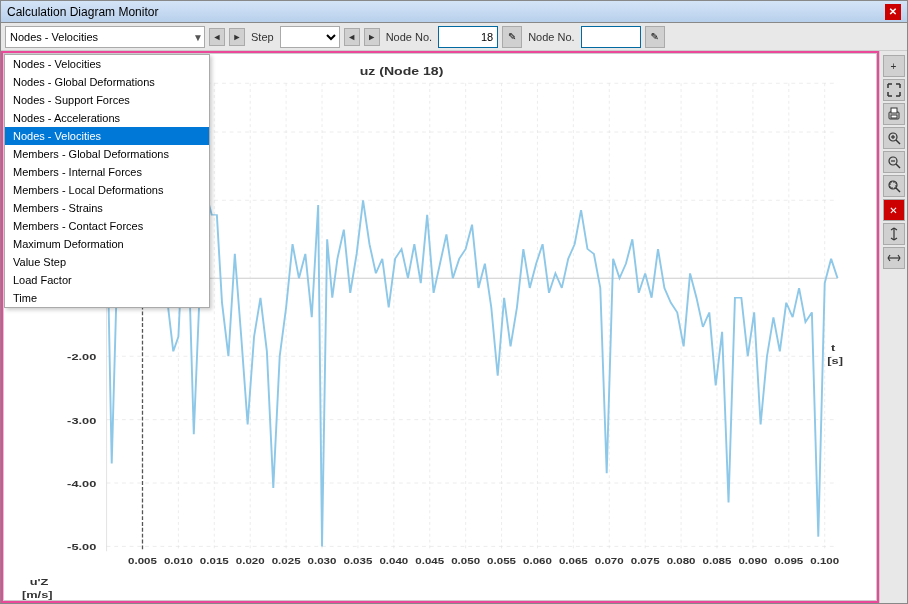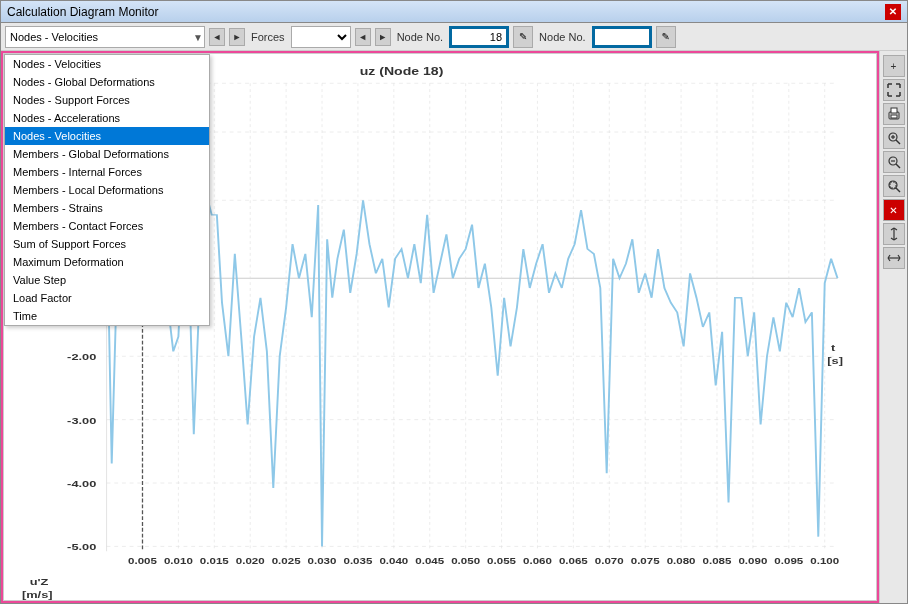--- a/index.html
+++ b/index.html
@@ -109,21 +109,21 @@
       background: white;
       border: 1px solid #aaa;
       font-size: 11px;
       padding: 8px 2px;
     }
     
     .node-input {
       width: 60px;
       height: 22px;
       background: white;
-      border: 3px solid #0369a1;
+      border: 1px solid #0369a1;
       font-size: 11px;
       padding: 0 4px;
       text-align: right;
     }
     
     .pick-btn {
       width: 20px;
       height: 22px;
       background: #d0d0d0;
       border: 1px solid #aaa;
@@ -229,21 +229,21 @@
 
   <div class="toolbar">
     <div class="dropdown-container">
       <select class="dropdown-select">
         <option>Nodes - Velocities</option>
       </select>
       <span class="dropdown-arrow">▼</span>
     </div>
     <button class="nav-btn">◄</button>
     <button class="nav-btn">►</button>
-    <span class="label-text">Forces</span>
+    <span class="label-text">Step</span>
     <div class="dropdown-container">
       <select class="value-dropdown">
         <option>uz</option>
       </select>
     </div>
     <button class="nav-btn">◄</button>
     <button class="nav-btn">►</button>
     <span class="label-text">Node No.</span>
     <input class="node-input" type="text" value="18" style="">
     <button class="pick-btn">✎</button>
@@ -260,21 +260,20 @@
         <div class="dropdown-menu-item">Nodes - Velocities</div>
         <div class="dropdown-menu-item">Nodes - Global Deformations</div>
         <div class="dropdown-menu-item">Nodes - Support Forces</div>
         <div class="dropdown-menu-item">Nodes - Accelerations</div>
         <div class="dropdown-menu-item active">Nodes - Velocities</div>
         <div class="dropdown-menu-item">Members - Global Deformations</div>
         <div class="dropdown-menu-item">Members - Internal Forces</div>
         <div class="dropdown-menu-item">Members - Local Deformations</div>
         <div class="dropdown-menu-item">Members - Strains</div>
         <div class="dropdown-menu-item">Members - Contact Forces</div>
-        <div class="dropdown-menu-item">Sum of Support Forces</div>
         <div class="dropdown-menu-item">Maximum Deformation</div>
         <div class="dropdown-menu-item">Value Step</div>
         <div class="dropdown-menu-item">Load Factor</div>
         <div class="dropdown-menu-item">Time</div>
       </div>
 
       <div class="chart-svg-container">
         <svg class="chart" viewBox="0 0 680 560" preserveAspectRatio="none">
 
           <rect x="0" y="0" width="680" height="560" fill="white"></rect>

